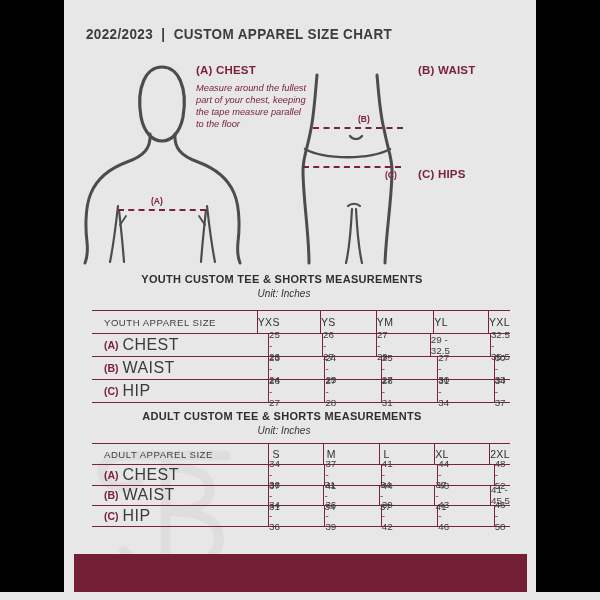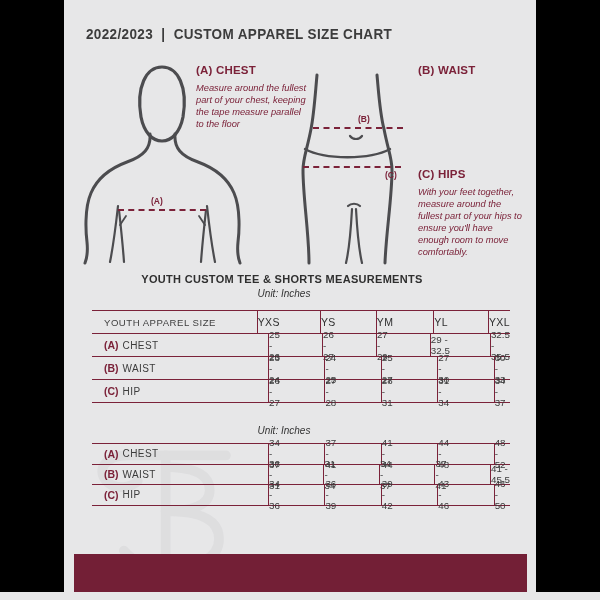--- a/index.html
+++ b/index.html
@@ -45,21 +45,21 @@
   .sz-table{position:absolute;left:92px;width:418px;border-top:1.5px solid var(--maroon);z-index:2;}
   .tr{display:flex;align-items:stretch;border-bottom:1.5px solid var(--maroon);gap:40px;}
   #youth-table{top:310px;} #youth-table .tr{height:22px;}
   #adult-table{top:443px;} #adult-table .tr{height:19.5px;}
   #adult-table .tr.th{height:20px;}
   .tl{width:136px;display:flex;align-items:center;padding-left:12px;box-sizing:border-box;}
   .tc{flex:1;border-left:1.5px solid var(--maroon);display:flex;align-items:center;justify-content:center;}
   .size-label{font-size:9.6px;color:#3F3F3F;letter-spacing:.5px;}
   .col-head{font-size:10.5px;font-weight:normal;color:#2F2F2F;letter-spacing:.4px;}
   .row-key{font-size:10.5px;font-weight:bold;color:var(--maroon);margin-right:4px;}
-  .row-name{font-size:10px;color:#3B3B3B;letter-spacing:.4px;}
+  .row-name{font-size:16px;color:#3B3B3B;letter-spacing:.4px;}
   .val{font-size:9.8px;color:#3B3B3B;}
 
   .watermark{position:absolute;left:82px;top:423px;z-index:1;opacity:.55;}
   .footer-bar{position:absolute;left:74px;top:554px;width:453px;height:38px;background:var(--footer);z-index:3;}
 </style>
 </head>
 <body>
 
 <div class="stage">
 
@@ -94,21 +94,20 @@
   <div class="dash" id="dash-b"></div>
   <div class="dash" id="dash-c"></div>
   <span class="dash-label" id="lab-a">(A)</span>
   <span class="dash-label" id="lab-b">(B)</span>
   <span class="dash-label" id="lab-c">(C)</span>
 
   <div class="m-head" id="h-chest">(A) CHEST</div>
   <div class="m-body" id="b-chest">Measure around the fullest part of your chest, keeping the tape measure parallel to the floor</div>
   <div class="m-head" id="h-waist">(B) WAIST</div>
   <div class="m-head" id="h-hips">(C) HIPS</div>
-  <div class="m-body" id="b-hips">With your feet together, measure around the fullest part of your hips to ensure you'll have enough room to move comfortably.</div>
 
   <svg class="watermark" width="158" height="167" viewBox="0 0 34 36">
     <g fill="none" stroke="#d7d7d9" stroke-width="2.1" stroke-linecap="round">
       <path d="M 31 7 H 10 C 4.5 7, 3 10.5, 5.5 12.8 C 7.3 14.4, 10.5 14, 12 12.5"></path>
       <path d="M 18 7 V 31"></path>
       <path d="M 18 9.5 C 25 9.5, 27.5 11.5, 27.5 14.5 C 27.5 17.5, 24.5 19, 18 19"></path>
       <path d="M 18 19 C 26 19, 29.5 21, 29.5 25 C 29.5 29, 25.5 31, 18 31"></path>
       <path d="M 18 31 C 14 31, 11 30, 9 27.5"></path>
     </g>
   </svg>
@@ -153,23 +152,32 @@
           <span class="row-name">HIP</span>
         </div>
       <div class="tc val">26 - 27</div>
       <div class="tc val">27 - 28</div>
       <div class="tc val">28 - 31</div>
       <div class="tc val">31 - 34</div>
       <div class="tc val">34 - 37</div>
     </div>
   </div>
 
+  <div class="sec-title" id="at-title">ADULT CUSTOM TEE &amp; SHORTS MEASUREMENTS</div>
   <div class="sec-unit" id="at-unit">Unit: Inches</div>
 
   <div class="sz-table" id="adult-table">
+    <div class="tr th">
+      <div class="tl size-label">ADULT APPAREL SIZE</div>
+      <div class="tc col-head">S</div>
+      <div class="tc col-head">M</div>
+      <div class="tc col-head">L</div>
+      <div class="tc col-head">XL</div>
+      <div class="tc col-head">2XL</div>
+    </div>
     <div class="tr">
       <div class="tl">
           <span class="row-key">(A)</span>
           <span class="row-name">CHEST</span>
         </div>
       <div class="tc val">34 - 37</div>
       <div class="tc val">37 - 41</div>
       <div class="tc val">41 - 44</div>
       <div class="tc val">44 - 48</div>
       <div class="tc val">48 - 52</div>

